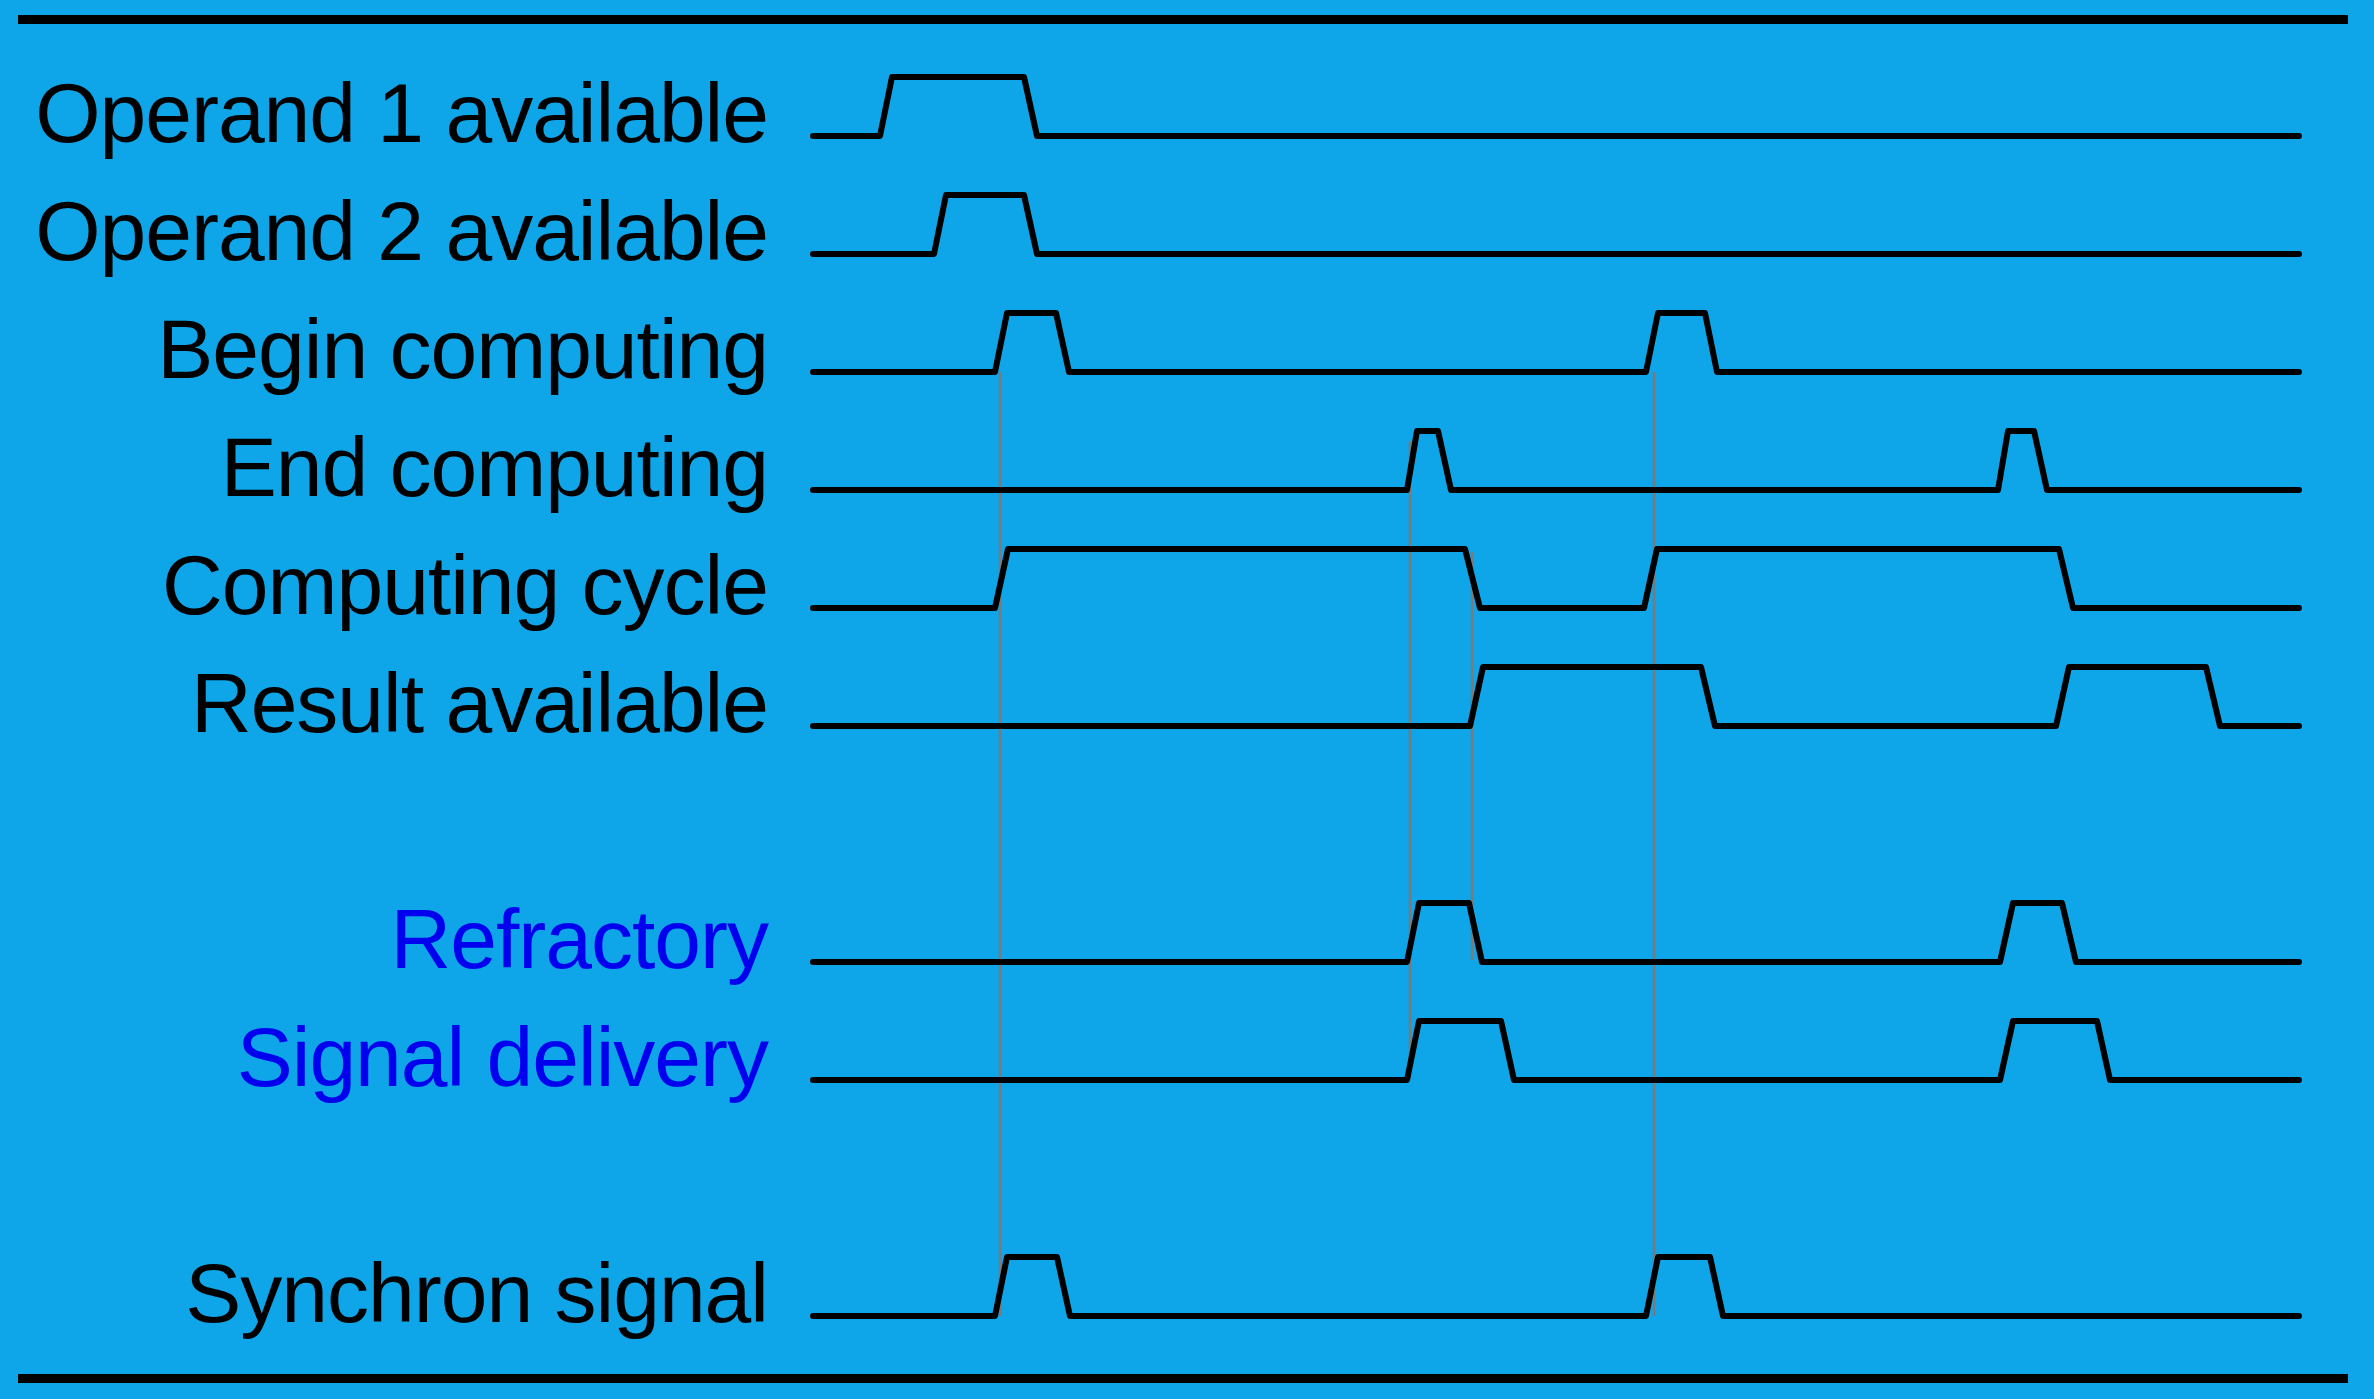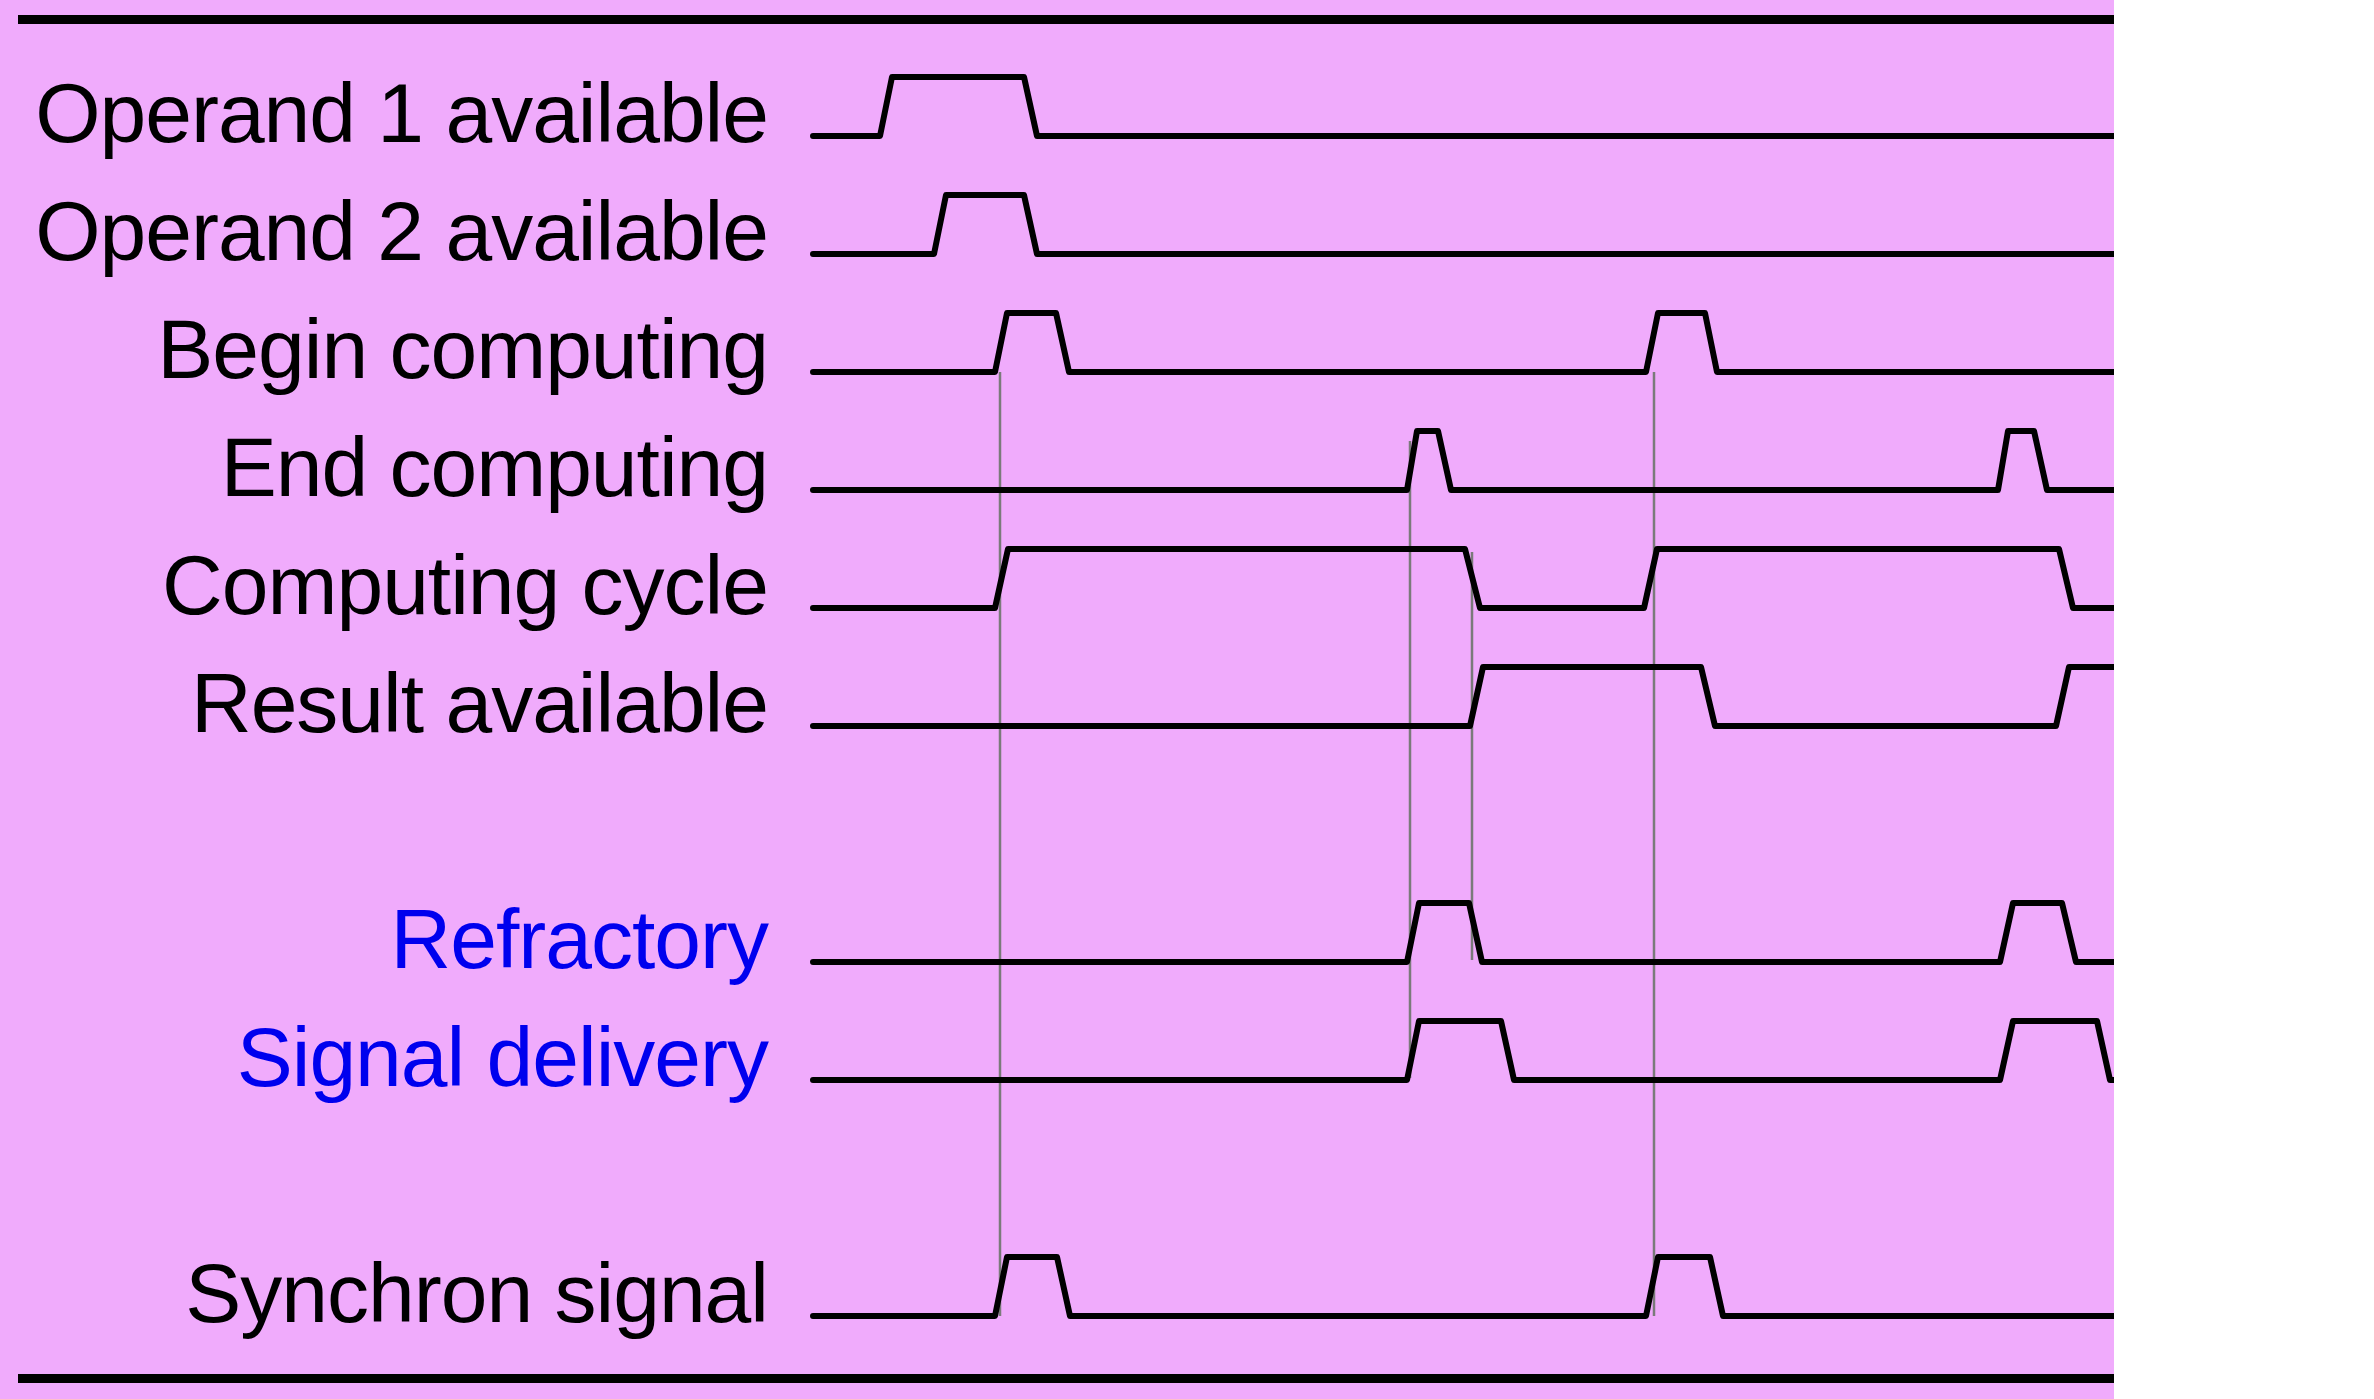--- a/index.html
+++ b/index.html
@@ -1,23 +1,23 @@
 <!DOCTYPE html>
 <html><head>
 <meta charset="utf-8">
 <style>
   html, body {
     margin: 0;
     padding: 0;
     background: #ffffff;
   }
   .figure-root {
-    width: 2114px;
+    width: 2374px;
     height: 1399px;
-    background: #f0abfc;
+    background: #0ea5e9;
     position: relative;
     overflow: hidden;
   }
   svg { display: block; }
   .signal-label {
     font-family: "Liberation Sans", sans-serif;
     font-size: 84px;
     letter-spacing: -1px;
   }
 </style>

